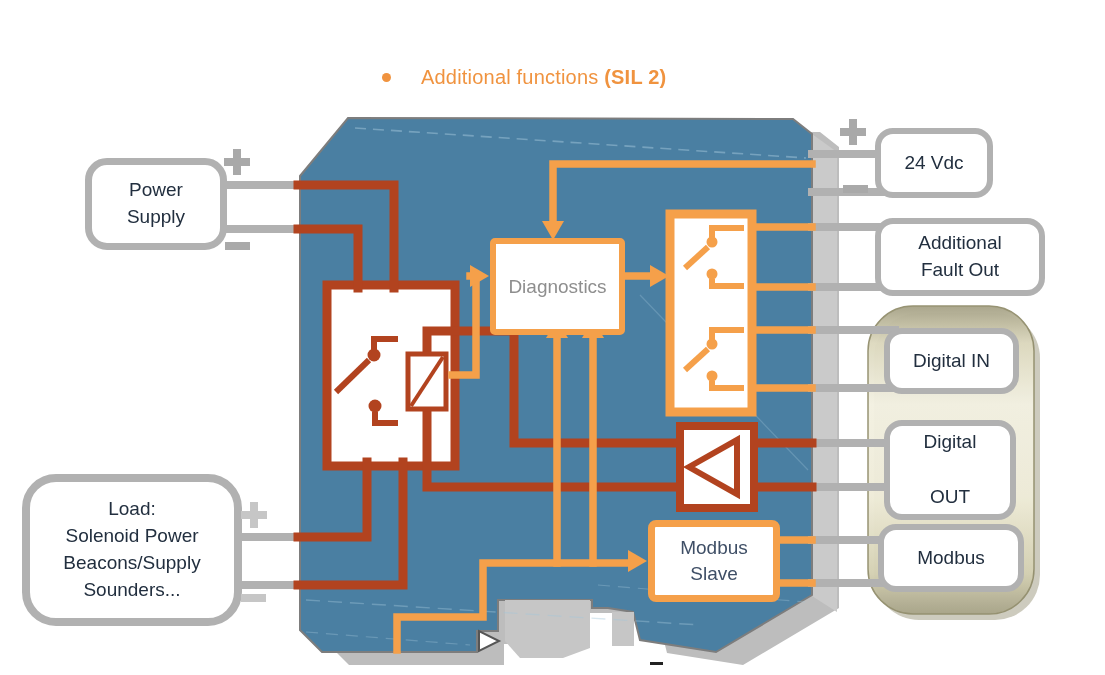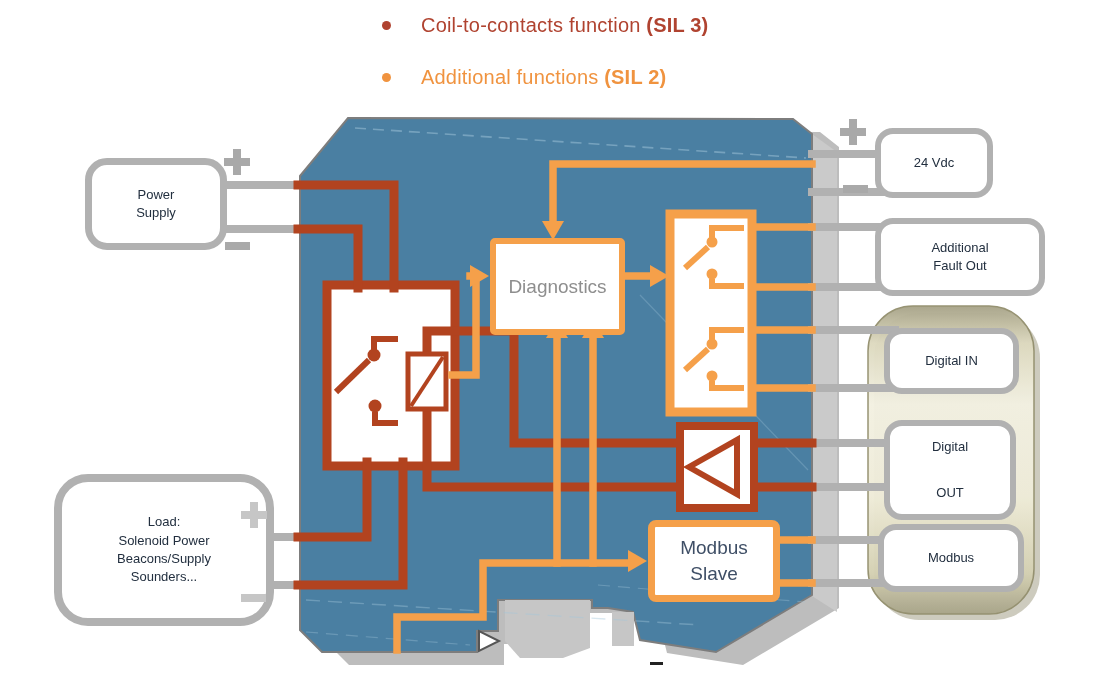--- a/index.html
+++ b/index.html
@@ -1,21 +1,21 @@
 <!DOCTYPE html>
 <html><head>
 <meta charset="utf-8">
 <style>
   html,body{margin:0;padding:0;background:#ffffff;}
   #stage{position:relative;width:1105px;height:675px;background:#ffffff;overflow:hidden;
          font-family:"Liberation Sans",sans-serif;}
   #wiring{position:absolute;left:0;top:0;}
   .box{position:absolute;background:#ffffff;border:7px solid #b1b1b1;border-radius:18px;
        display:flex;flex-direction:column;align-items:center;justify-content:center;
-       color:#222f3f;font-size:13px;line-height:1.42;text-align:center;box-sizing:border-box;}
+       color:#222f3f;font-size:19px;line-height:1.42;text-align:center;box-sizing:border-box;}
   .obox{position:absolute;background:#ffffff;border:6px solid #f5a04a;border-radius:5px;
         display:flex;flex-direction:column;align-items:center;justify-content:center;
         font-size:19px;line-height:1.35;text-align:center;box-sizing:border-box;}
   .legend-item{position:absolute;display:flex;align-items:center;}
   .legend-dot{width:9px;height:9px;border-radius:50%;margin-right:30px;}
   .legend-text{font-size:20px;letter-spacing:.2px;}
   .plus{position:absolute;width:26px;height:26px;}
   .plus::before{content:"";position:absolute;left:0;top:9px;width:26px;height:8px;background:#a9a9a9;}
   .plus::after{content:"";position:absolute;left:9px;top:0;width:8px;height:26px;background:#a9a9a9;}
   .minus{position:absolute;width:25px;height:8px;background:#a9a9a9;}
@@ -138,41 +138,35 @@
       <circle cx="712" cy="344" r="5.5" stroke="none"></circle>
       <line x1="708" y1="349" x2="685" y2="370"></line>
       <circle cx="712" cy="376" r="5.5" stroke="none"></circle>
       <path d="M712,381 V388 H744" fill="none"></path>
     </g>
 
     <rect x="680" y="426" width="74" height="82" fill="#ffffff" stroke="#b2431f" stroke-width="8"></rect>
     <polygon points="689,467 737,440 737,494" fill="none" stroke="#b2431f" stroke-width="6"></polygon>
   </svg>
 
-  <div class="legend-item" style="left:382px;top:14px;">
-    <span class="legend-dot" style="background:#b04330;"></span>
-    <span class="legend-text" style="color:#b04330;">
-      <span>Coil-to-contacts function</span>&nbsp;<b>(SIL 3)</b>
-    </span>
-  </div>
   <div class="legend-item" style="left:382px;top:66px;">
     <span class="legend-dot" style="background:#f0933f;"></span>
     <span class="legend-text" style="color:#f0933f;">
       <span>Additional functions</span>&nbsp;<b>(SIL 2)</b>
     </span>
   </div>
 
   <div class="box" style="left:85px;top:158px;width:142px;height:92px;border-radius:22px;">
     <span>Power</span>
     <span>Supply</span>
   </div>
   <div class="plus" style="left:224px;top:149px;"></div>
   <div class="minus" style="left:225px;top:242px;"></div>
 
-  <div class="box" style="left:22px;top:474px;width:220px;height:152px;border-radius:34px;border-width:8px;margin-left:32px;">
+  <div class="box" style="left:22px;top:474px;width:220px;height:152px;border-radius:34px;border-width:8px;">
     <span>Load:</span>
     <span>Solenoid Power</span>
     <span>Beacons/Supply</span>
     <span>Sounders...</span>
   </div>
   <div class="plus lite" style="left:241px;top:502px;"></div>
   <div class="minus lite" style="left:241px;top:594px;"></div>
 
   <div class="obox" style="left:490px;top:238px;width:135px;height:97px;color:#8e8e8e;">
     <span>Diagnostics</span>

